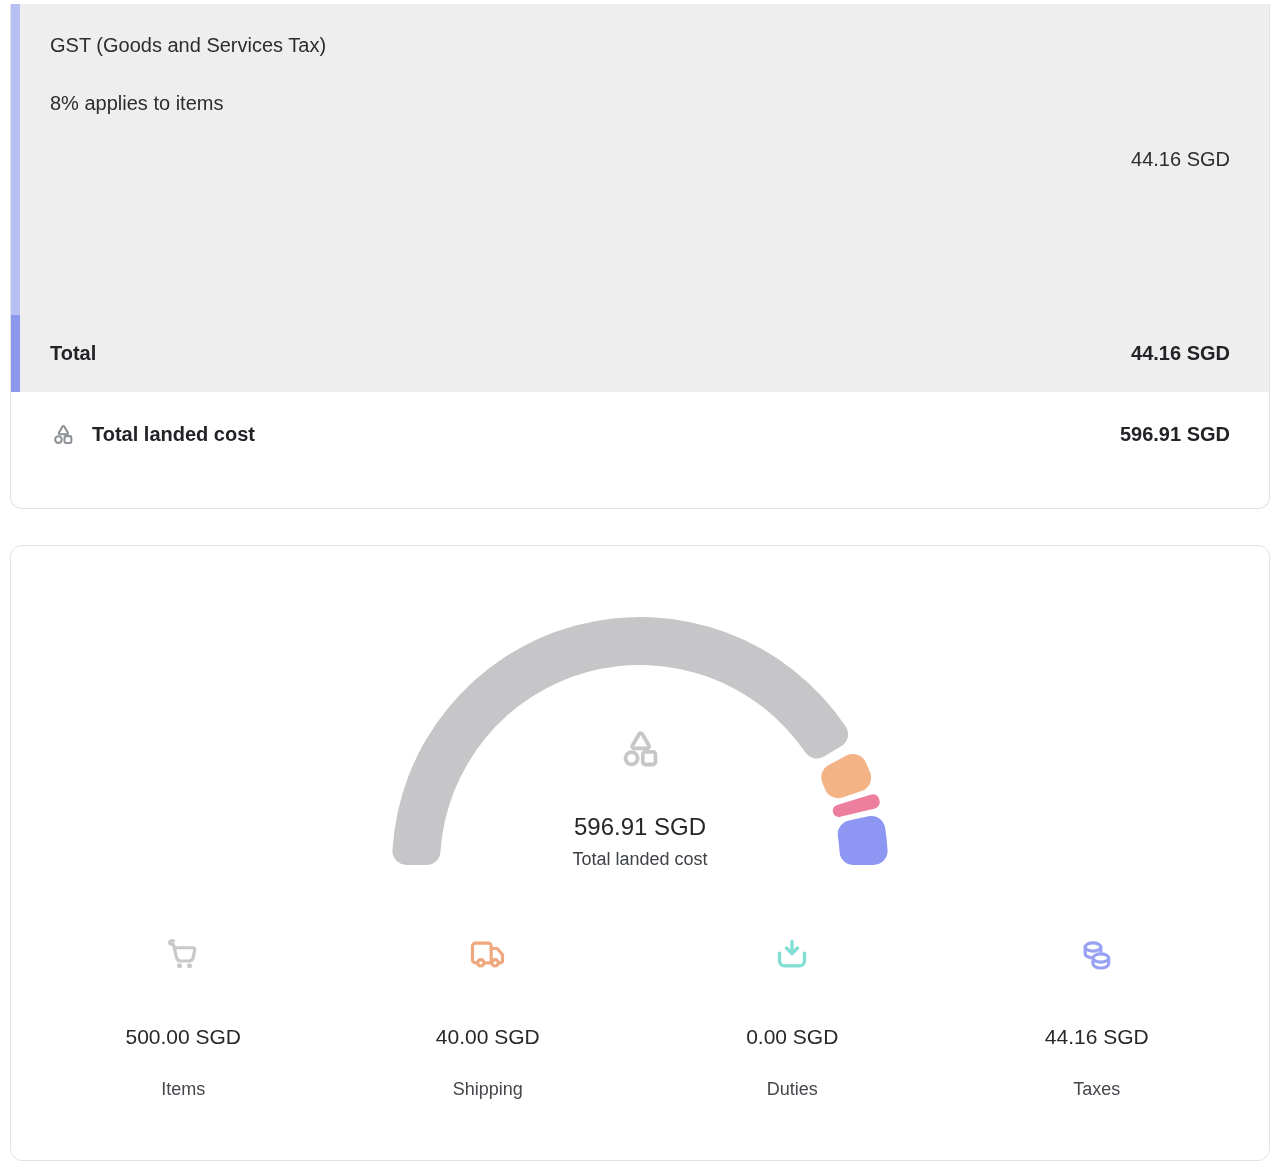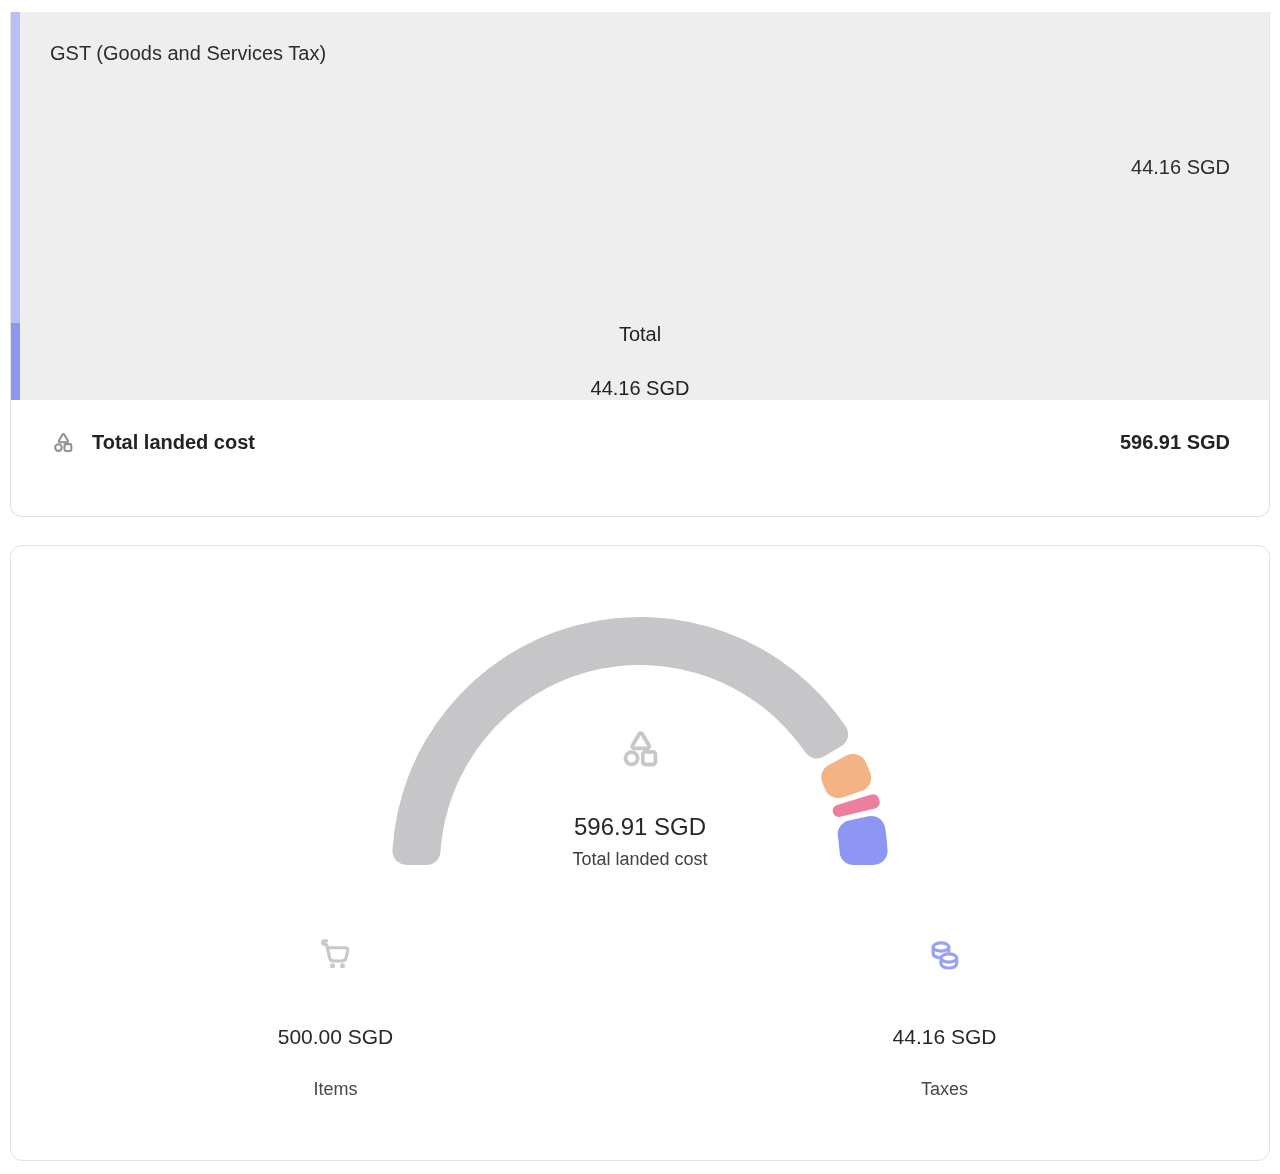--- a/index.html
+++ b/index.html
@@ -1,33 +1,33 @@
 <!DOCTYPE html>
 <html><head>
 <meta charset="utf-8">
 <style>
   * { margin:0; padding:0; box-sizing:border-box; }
   body { background:#ffffff; font-family:"Liberation Sans","DejaVu Sans",sans-serif; }
   .page { position:relative; width:1280px; height:1174px; background:#ffffff; overflow:hidden; }
 
   
-  .card1 { position:absolute; left:10px; top:12px; width:1260px; height:505px;
+  .card1 { position:absolute; left:10px; top:4px; width:1260px; height:505px;
            border:1px solid #e2e2e5; border-top:none; border-radius:0 0 12px 12px;
            background:#ffffff; overflow:hidden; }
   .tax-section { position:relative; height:388px; background:#eeeeee; }
   .accent { position:absolute; left:0; width:9px; background:currentColor; }
   .accent.light { top:0; height:311px; }
   .accent.dark  { top:311px; height:77px; }
   .tax-lines { padding:12px 39px 0 39px; }
   .tax-line { height:58px; display:flex; align-items:center; font-size:20px; color:#2b2d30; }
   .tax-amount { position:absolute; right:39px; top:155px; transform:translateY(-50%);
                 font-size:20px; color:#2b2d30; }
   .total-row { position:absolute; left:0; right:0; top:311px; height:77px;
                display:flex; align-items:center; justify-content:space-between;
-               padding:0 39px; font-size:20px; font-weight:400; color:#212327;flex-direction:column; }
+               padding:0 39px; font-size:20px; font-weight:700; color:#212327; }
   .landed-row { height:116px; display:flex; align-items:center; justify-content:space-between;
                 padding:0 39px; margin-top:-14px; height:112px; }
   .landed-left { display:flex; align-items:center; gap:16px; }
   .landed-left .icon use, .center-icon use { color:inherit; }
   .landed-label { font-size:20px; font-weight:700; color:#212327; }
   .landed-amount { font-size:20px; font-weight:700; color:#212327; }
   .landed-row { margin-top:0; padding-top:0; align-items:center; height:84px; }
 
   
   .card2 { position:absolute; left:10px; top:545px; width:1260px; height:616px;
@@ -63,20 +63,21 @@
 
 <div class="page">
 
   <div class="card1">
     <div class="tax-section">
       <div class="accent light" style="color: rgb(183, 191, 243);"></div>
       <div class="accent dark" style="color: rgb(140, 151, 238);"></div>
 
       <div class="tax-lines">
         <div class="tax-line">GST (Goods and Services Tax)</div>
+        <div class="tax-line">8% applies to items</div>
       </div>
       <div class="tax-amount">44.16 SGD</div>
 
       <div class="total-row">
         <span>Total</span>
         <span>44.16 SGD</span>
       </div>
     </div>
 
     <div class="landed-row">
@@ -115,21 +116,45 @@
           <svg viewBox="0 0 24 24" fill="none" stroke="currentColor" stroke-width="1.9" stroke-linecap="round" stroke-linejoin="round">
             <path d="M6.35 3.5H5.1a1.05 1.05 0 1 0 0 2.1h.55a.8.8 0 0 1 .77.58l1.72 7.42a2.55 2.55 0 0 0 2.5 1.98h4.95a2.55 2.55 0 0 0 2.5-2.03l.95-4.57a1.12 1.12 0 0 0-1.1-1.35H7.1"></path>
             <circle cx="9.9" cy="18.5" r="1.5" fill="currentColor" stroke="none"></circle>
             <circle cx="15.9" cy="18.5" r="1.5" fill="currentColor" stroke="none"></circle>
           </svg>
         </div>
         <div class="stat-value">500.00 SGD</div>
         <div class="stat-label">Items</div>
       </div>
 
+      <div class="stat">
+        <div class="stat-icon icon" style="color: rgb(239, 168, 126);">
+          <svg viewBox="0 0 24 24" fill="none" stroke="currentColor" stroke-width="1.9" stroke-linecap="round" stroke-linejoin="round">
+            <path d="M13.9 16.7V6.6a1.7 1.7 0 0 0-1.7-1.7H4.4a1.7 1.7 0 0 0-1.7 1.7v8.4a1.7 1.7 0 0 0 1.7 1.7h1"></path>
+            <path d="M13.9 16.7H9.8"></path>
+            <path d="M13.9 8.1h3.1a1.15 1.15 0 0 1 .9.43l2.55 3.05a1.15 1.15 0 0 1 .27.74v3.18a1.2 1.2 0 0 1-1.2 1.2h-1.1"></path>
+            <circle cx="7.65" cy="16.7" r="1.9" fill="#ffffff"></circle>
+            <circle cx="16.25" cy="16.7" r="1.9" fill="#ffffff"></circle>
+          </svg>
+        </div>
+        <div class="stat-value">40.00 SGD</div>
+        <div class="stat-label">Shipping</div>
+      </div>
 
+      <div class="stat">
+        <div class="stat-icon icon" style="color: rgb(127, 223, 210);">
+          <svg viewBox="0 0 24 24" fill="none" stroke="currentColor" stroke-width="2" stroke-linecap="round" stroke-linejoin="round">
+            <path d="M12 3.9v6.9"></path>
+            <path d="M8.7 7.8l3.3 3.3 3.3-3.3"></path>
+            <path d="M4.5 10.9v4.5a3.1 3.1 0 0 0 3.1 3.1h8.8a3.1 3.1 0 0 0 3.1-3.1v-4.5"></path>
+          </svg>
+        </div>
+        <div class="stat-value">0.00 SGD</div>
+        <div class="stat-label">Duties</div>
+      </div>
 
 
       <div class="stat">
         <div class="stat-icon icon" style="color: rgb(153, 161, 244);">
           <svg viewBox="0 0 24 24" fill="none" stroke="currentColor" stroke-width="1.9" stroke-linecap="round" stroke-linejoin="round">
             <ellipse cx="9.6" cy="7.2" rx="4.7" ry="2.5"></ellipse>
             <path d="M4.9 7.2v4.1c0 1.05 1.35 1.95 3.3 2.3"></path>
             <path d="M14.3 7.2v2.7"></path>
             <path d="M9.6 13.8a4.7 2.5 0 0 1 9.4 0v3.5a4.7 2.5 0 0 1-9.4 0z" fill="#ffffff" stroke="none"></path>
             <ellipse cx="14.3" cy="13.8" rx="4.7" ry="2.5"></ellipse>

